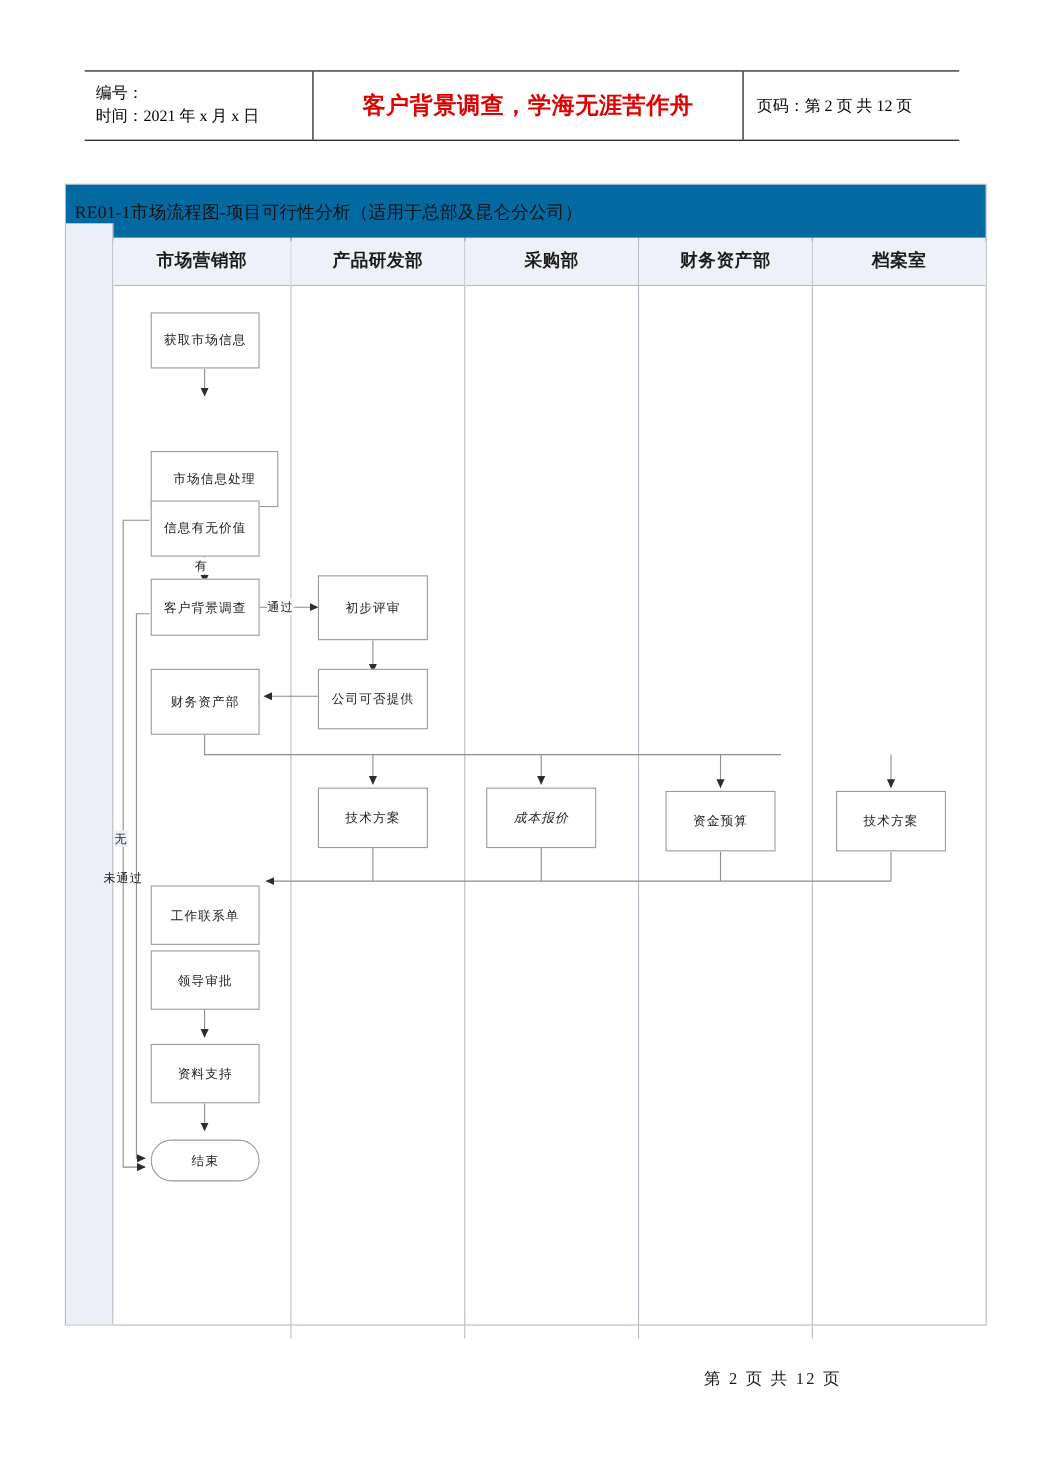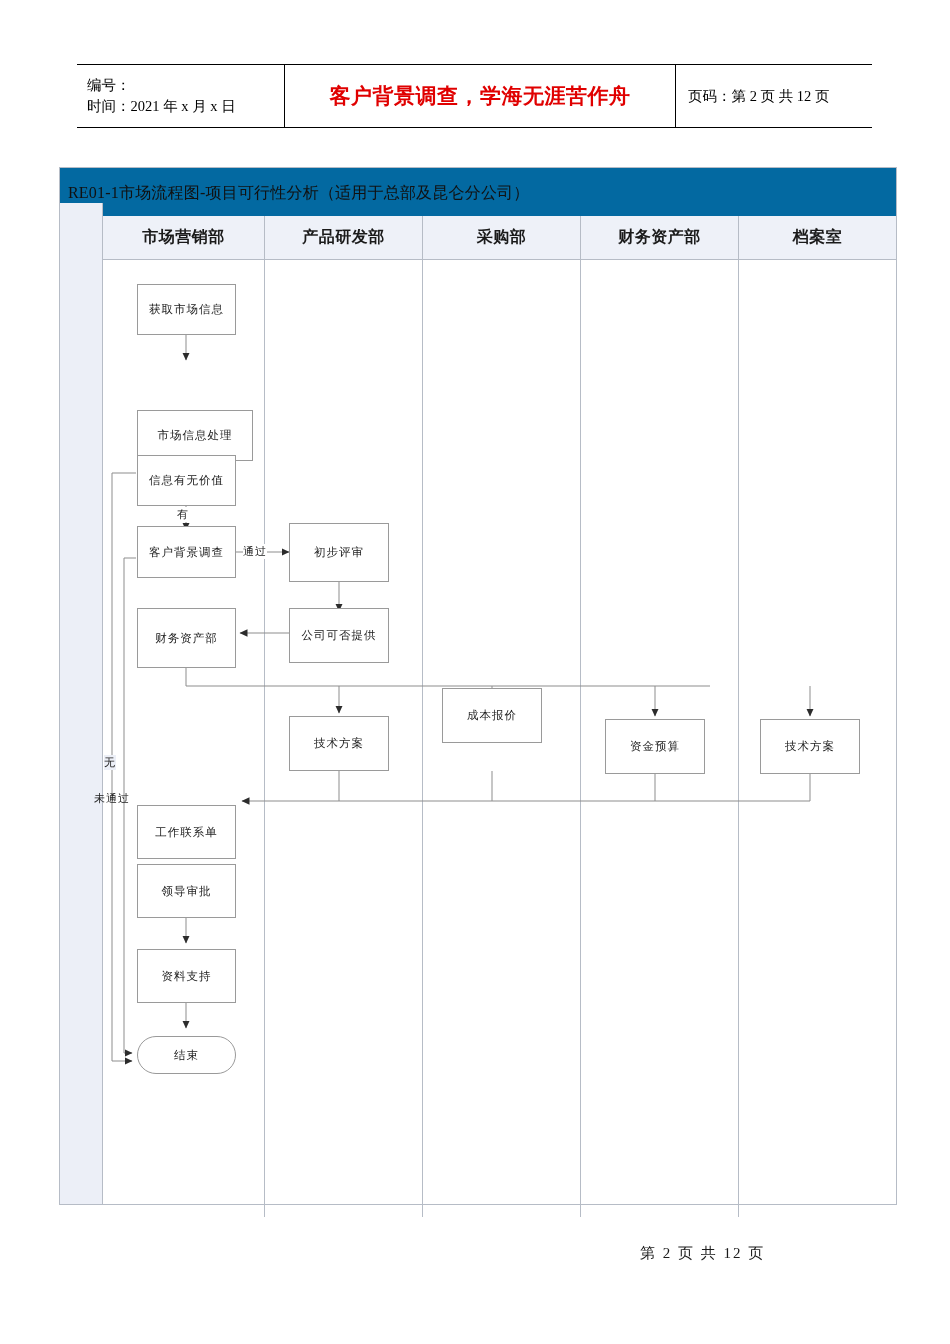--- a/index.html
+++ b/index.html
@@ -264,21 +264,21 @@
     <div class="node" style="left:77px;  top:116px; width:99px; height:51px;">获取市场信息</div>
     <div class="node" style="left:77px;  top:201px; width:116px; height:51px;margin-top:41px;">市场信息处理</div>
     <div class="node" style="left:77px;  top:287px; width:99px; height:51px;">信息有无价值</div>
     <div class="node" style="left:77px;  top:358px; width:99px; height:52px;">客户背景调查</div>
     <div class="node" style="left:77px;  top:440px; width:99px; height:60px;">财务资产部</div>
 
     <div class="node" style="left:229px; top:355px; width:100px; height:59px;">初步评审</div>
     <div class="node" style="left:229px; top:440px; width:100px; height:55px;">公司可否提供</div>
     <div class="node" style="left:229px; top:548px; width:100px; height:55px;">技术方案</div>
 
-    <div class="node" style="left:382px; top:520px; width:100px; height:55px;">成本报价</div>
+    <div class="node" style="left:382px; top:548px; width:100px; height:55px;font-style:italic;">成本报价</div>
     <div class="node" style="left:545px; top:551px; width:100px; height:55px;">资金预算</div>
     <div class="node" style="left:700px; top:551px; width:100px; height:55px;">技术方案</div>
 
     <div class="node" style="left:77px;  top:611px; width:99px; height:54px;margin-top:26px;">工作联系单</div>
     <div class="node" style="left:77px;  top:696px; width:99px; height:54px;">领导审批</div>
     <div class="node" style="left:77px;  top:781px; width:99px; height:54px;">资料支持</div>
     <div class="node terminator" style="left:77px; top:868px; width:99px; height:38px;">结束</div>
 
     <div class="edge-label" style="left:117px; top:339px;">有</div>
     <div class="edge-label" style="left:183px; top:376px;">通过</div>

